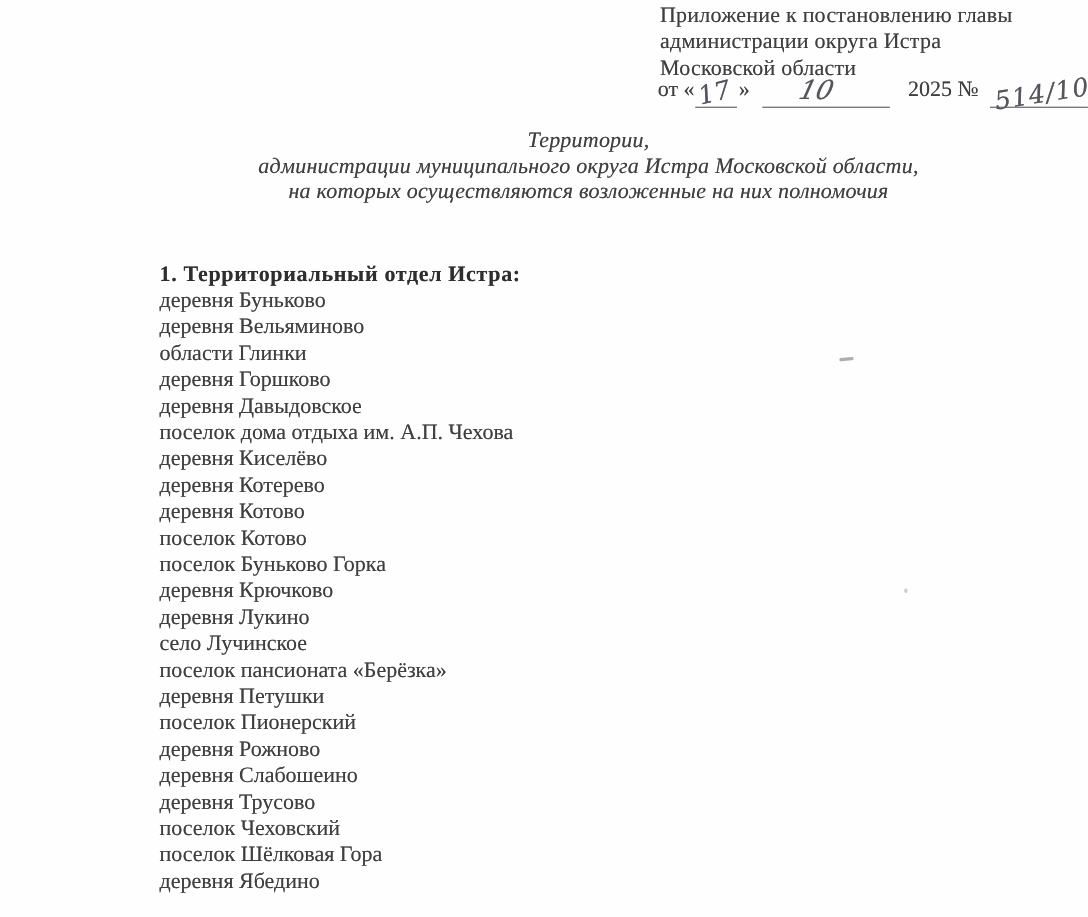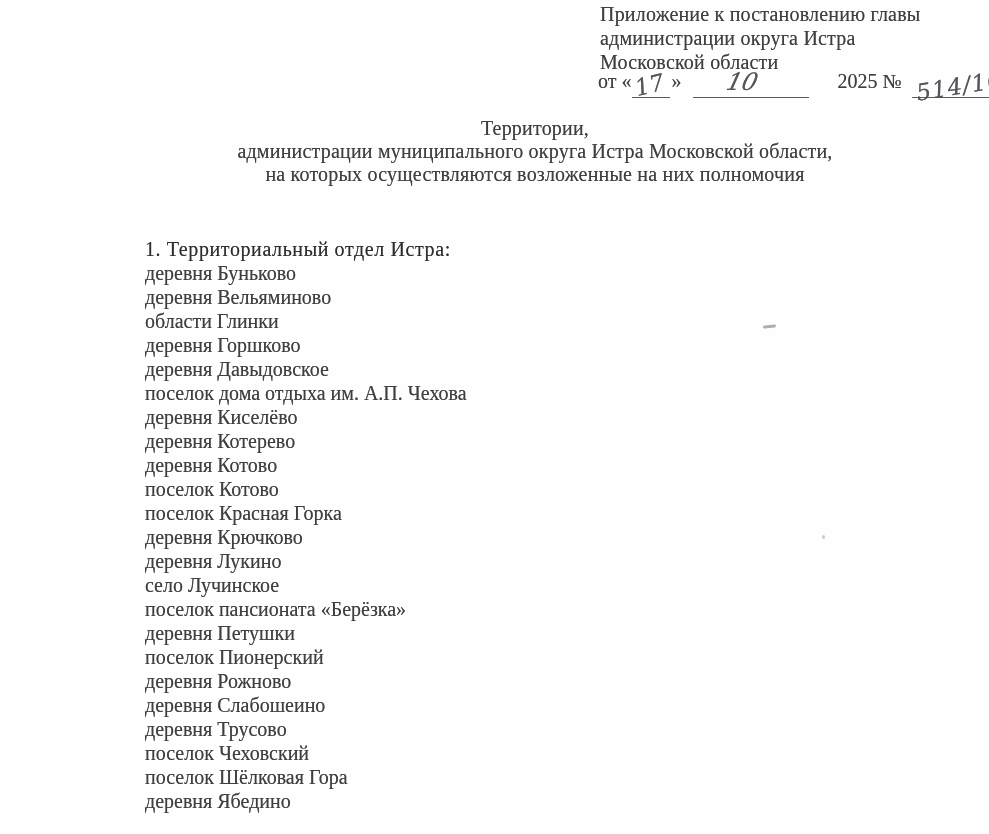--- a/index.html
+++ b/index.html
@@ -45,21 +45,21 @@
   .date-text { display: inline-block; padding-bottom: 2px; }
   .slot {
     display: inline-block;
     position: relative;
     border-bottom: 1.6px solid #5a5a5a;
     height: 28px;
   }
   .slot-day { width: 38px; margin: 0 1px; }
   .slot-month { width: 116px; margin-left: 12px; }
   .slot-number { width: 92px; margin-left: 10px; }
-  .yearsign { margin-left: 28px; padding-bottom: 2px; }
+  .yearsign { margin-left: 16px; padding-bottom: 2px; }
   .hand {
     position: absolute;
     font-family: "DejaVu Serif", serif;
     font-style: italic;
     color: #55555e;
     white-space: nowrap;
   }
   .hand-day {
     left: 3px; bottom: -1px;
     font-size: 23px;
@@ -79,31 +79,32 @@
 
   
   .title-block {
     position: absolute;
     left: 90px; top: 117px;
     width: 890px;
     text-align: center;
     font-size: 20px;
     line-height: 23px;
     letter-spacing: 0.2px;
+    font-style: italic;
   }
 
   
   .list-block {
     position: absolute;
     left: 145px; top: 237px;
     font-size: 20px;
     line-height: 24px;
   }
   .list-heading {
-    font-weight: normal;
+    font-weight: bold;
     color: #2e2e2e;
     letter-spacing: 0.6px;
   }
   .settlement-line { height: 24px; }
 
   
   .speck1 {
     position: absolute;
     left: 763px; top: 325px;
     width: 13px; height: 3px;
@@ -159,21 +160,21 @@
         <div class="settlement-line">деревня Буньково</div>
         <div class="settlement-line">деревня Вельяминово</div>
         <div class="settlement-line">области Глинки</div>
         <div class="settlement-line">деревня Горшково</div>
         <div class="settlement-line">деревня Давыдовское</div>
         <div class="settlement-line">поселок дома отдыха им. А.П. Чехова</div>
         <div class="settlement-line">деревня Киселёво</div>
         <div class="settlement-line">деревня Котерево</div>
         <div class="settlement-line">деревня Котово</div>
         <div class="settlement-line">поселок Котово</div>
-        <div class="settlement-line">поселок Красная Горка</div>
+        <div class="settlement-line">поселок Буньково Горка</div>
         <div class="settlement-line">деревня Крючково</div>
         <div class="settlement-line">деревня Лукино</div>
         <div class="settlement-line">село Лучинское</div>
         <div class="settlement-line">поселок пансионата «Берёзка»</div>
         <div class="settlement-line">деревня Петушки</div>
         <div class="settlement-line">поселок Пионерский</div>
         <div class="settlement-line">деревня Рожново</div>
         <div class="settlement-line">деревня Слабошеино</div>
         <div class="settlement-line">деревня Трусово</div>
         <div class="settlement-line">поселок Чеховский</div>

